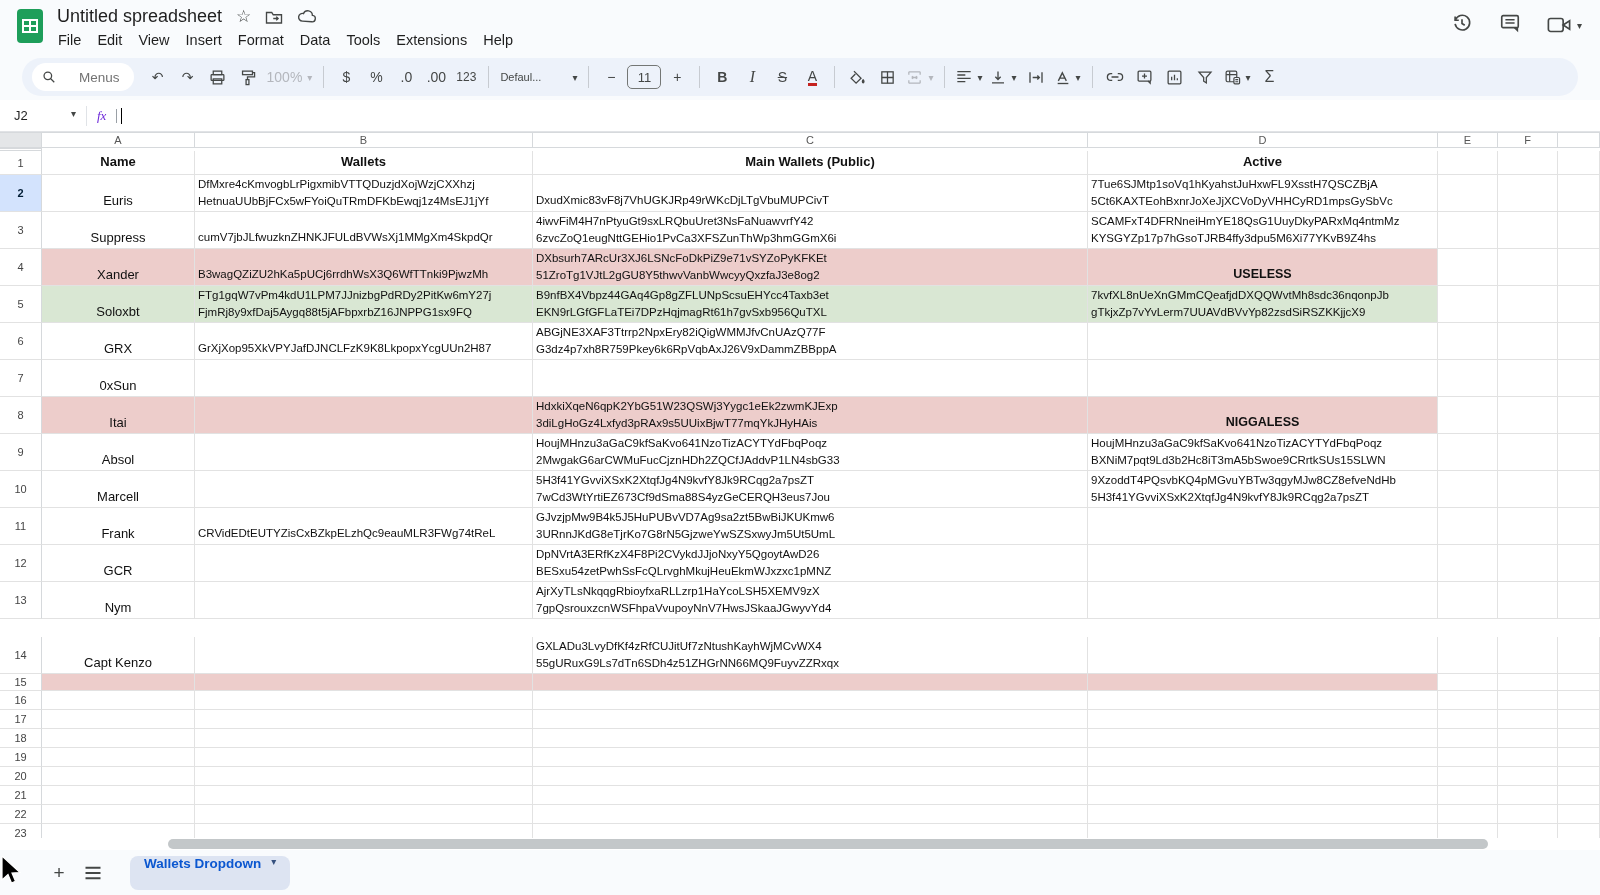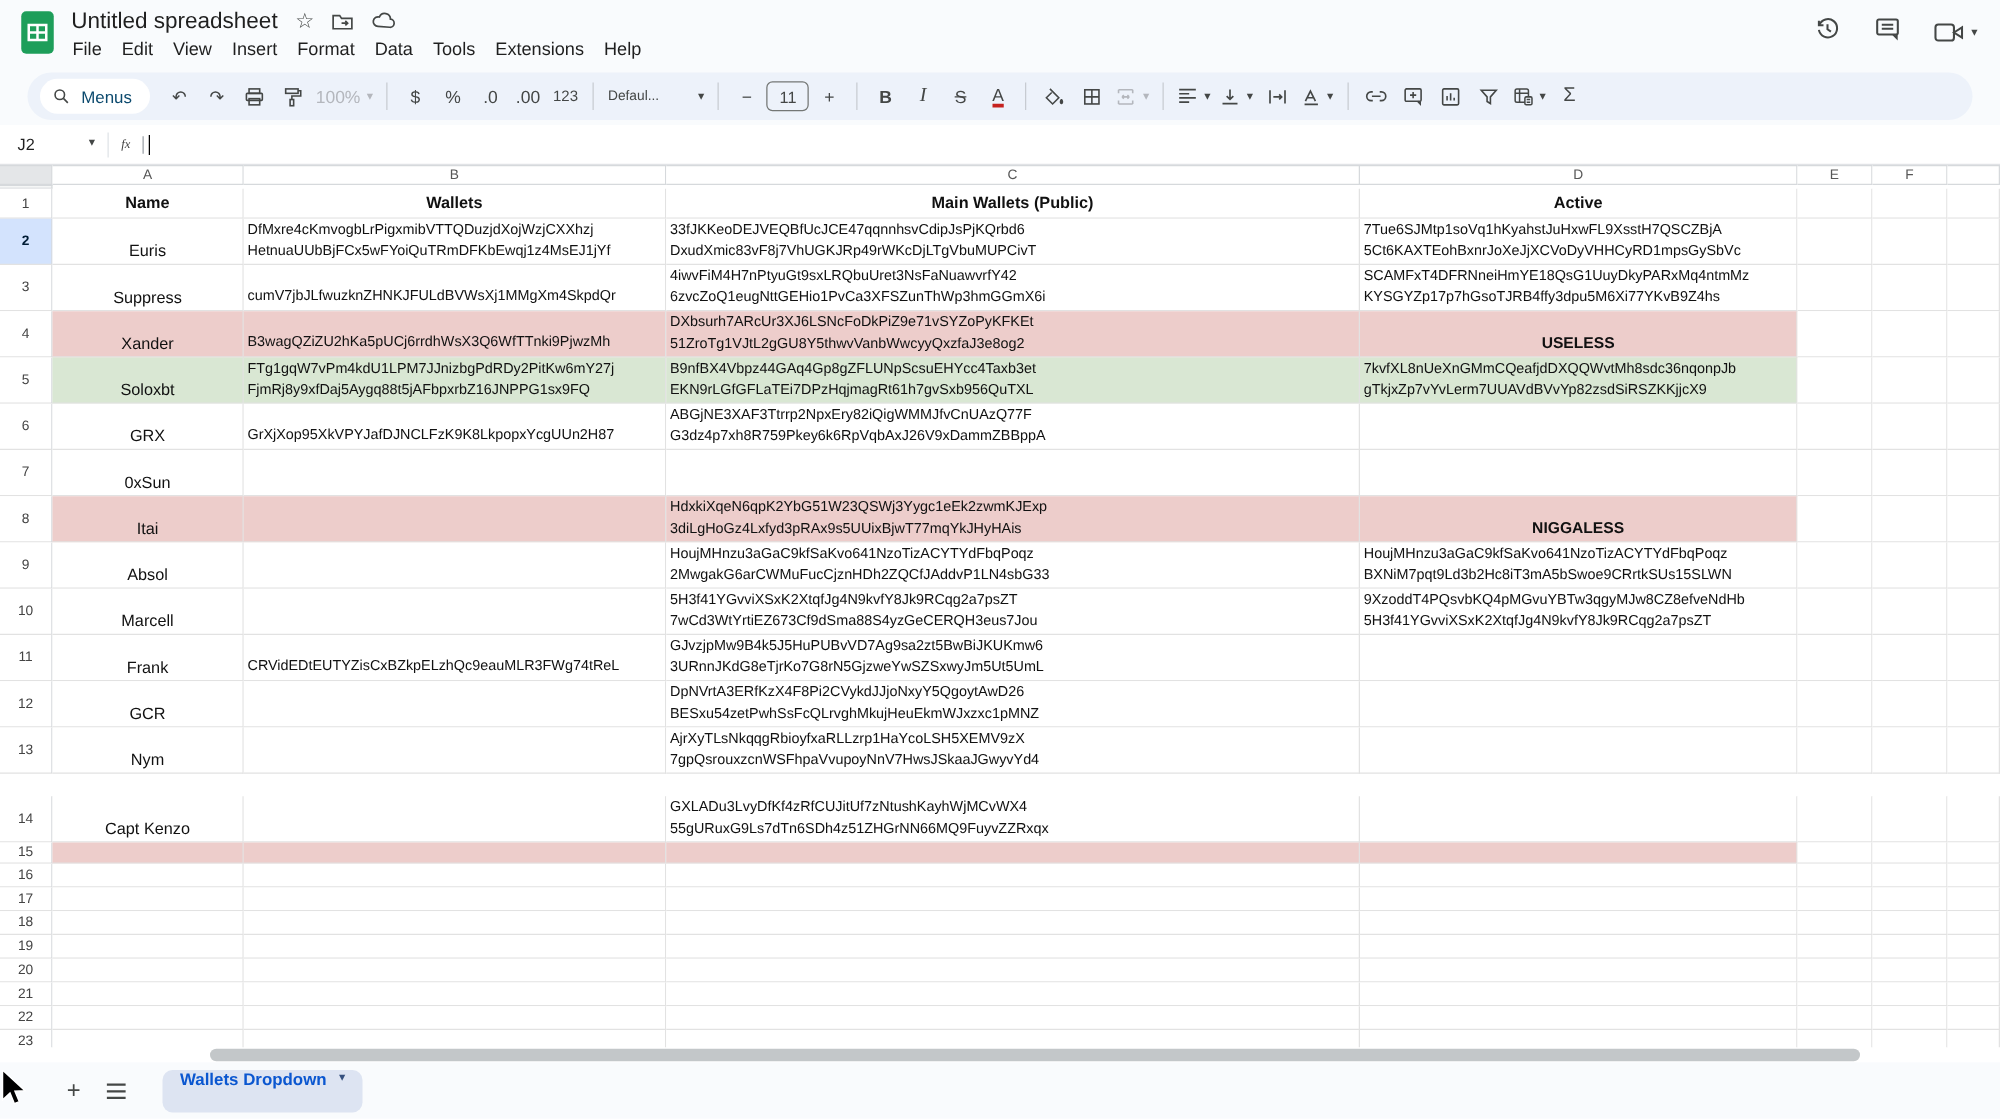--- a/index.html
+++ b/index.html
@@ -16,38 +16,38 @@
   .menubar { position:absolute; left:50px; top:29px; display:flex; }
   .menu-item { font-size:14.5px; color:#1f1f1f; padding:3px 8px; border-radius:8px; cursor:default; }
   .top-right { position:absolute; right:18px; top:12px; display:flex; align-items:center; gap:26px; color:#444746; }
   .caret { font-size:10px; color:#444746; }
 
   
   .toolbar { position:absolute; top:58px; left:22px; right:22px; height:38px;
              background:#edf2fa; border-radius:22px; display:flex; align-items:center;
              padding:0 10px; gap:2px; color:#444746; }
   .menus-pill { background:#fff; border-radius:16px; height:28px; display:flex; align-items:center;
-                gap:9px; padding:0 14px 0 10px; font-size:13.5px; color:#0c4a6e; margin-right:8px; }
+                gap:23px; padding:0 14px 0 10px; font-size:13.5px; color:#737373; margin-right:8px; }
   .tb { height:28px; min-width:28px; border-radius:6px; display:flex; align-items:center;
         justify-content:center; font-size:14px; padding:0 3px; }
   .tb svg { display:block; }
   .tb-txt { font-weight:bold; font-size:14px; }
   .muted { color:#b4b7bd; }
   .sep { width:1px; height:22px; background:#c7cbd1; margin:0 6px; }
   .fontname { font-size:11px; width:66px; text-align:left; color:#444746; }
   .fontsize-box { border:1px solid #747775; border-radius:5px; width:34px; height:24px;
                   display:flex; align-items:center; justify-content:center; font-size:13px; }
   .u-red { border-bottom:3px solid #c5221f; line-height:14px; }
 
   
   .fbar { position:absolute; top:100px; left:0; right:0; height:32px; background:#fff;
           border-bottom:1px solid #e1e3e6; display:flex; align-items:center; }
   .namebox { width:86px; display:flex; align-items:flex-start; justify-content:space-between;
              padding:0 10px 0 14px; font-size:13px; color:#1f1f1f; }
-  .fx { font-style:italic; font-size:10px; color:#404040; font-family:"Liberation Serif", serif; padding:0 10px; }
+  .fx { font-style:italic; font-size:13px; color:#6d28d9; font-family:"Liberation Serif", serif; padding:0 10px; }
   .vline { width:1px; height:20px; background:#e0e3e7; }
   .cursor-bar { width:1px; height:16px; background:#000; margin-left:4px; }
 
   
   .grid { position:absolute; top:132px; left:0; width:1600px; height:706px; overflow:hidden; background:#fff; }
   .colhdr-row, .grid-row { display:grid; grid-template-columns:42px 153px 338px 555px 350px 60px 60px 42px; }
   .colhdr-row { height:19px; }
   .colhdr { background:#fff; border:1px solid #d6d9dc; border-left:none; border-top:1px solid #d6d9dc;
             font-size:11px; color:#575757; display:flex; align-items:center; justify-content:center; }
   .corner { background:#e4e6e8; border-bottom:1px solid #d6d9dc; border-right:1px solid #d6d9dc; }
@@ -325,21 +325,20 @@
         <div class="grid-row" style="height: 37px;">
           <div class="rn sel">2</div>
           <div class="cell name-col">
             <div class="ln">Euris</div>
           </div>
           <div class="cell">
             <div class="ln">DfMxre4cKmvogbLrPigxmibVTTQDuzjdXojWzjCXXhzj</div>
             <div class="ln">HetnuaUUbBjFCx5wFYoiQuTRmDFKbEwqj1z4MsEJ1jYf</div>
           </div>
           <div class="cell">
-            <div class="ln">33fJKKeoDEJVEQBfUcJCE47qqnnhsvCdipJsPjKQrbd6</div>
             <div class="ln">DxudXmic83vF8j7VhUGKJRp49rWKcDjLTgVbuMUPCivT</div>
           </div>
           <div class="cell">
             <div class="ln">7Tue6SJMtp1soVq1hKyahstJuHxwFL9XsstH7QSCZBjA</div>
             <div class="ln">5Ct6KAXTEohBxnrJoXeJjXCVoDyVHHCyRD1mpsGySbVc</div>
           </div>
           <div class="cell"></div>
           <div class="cell"></div>
           <div class="cell"></div>
         </div>

